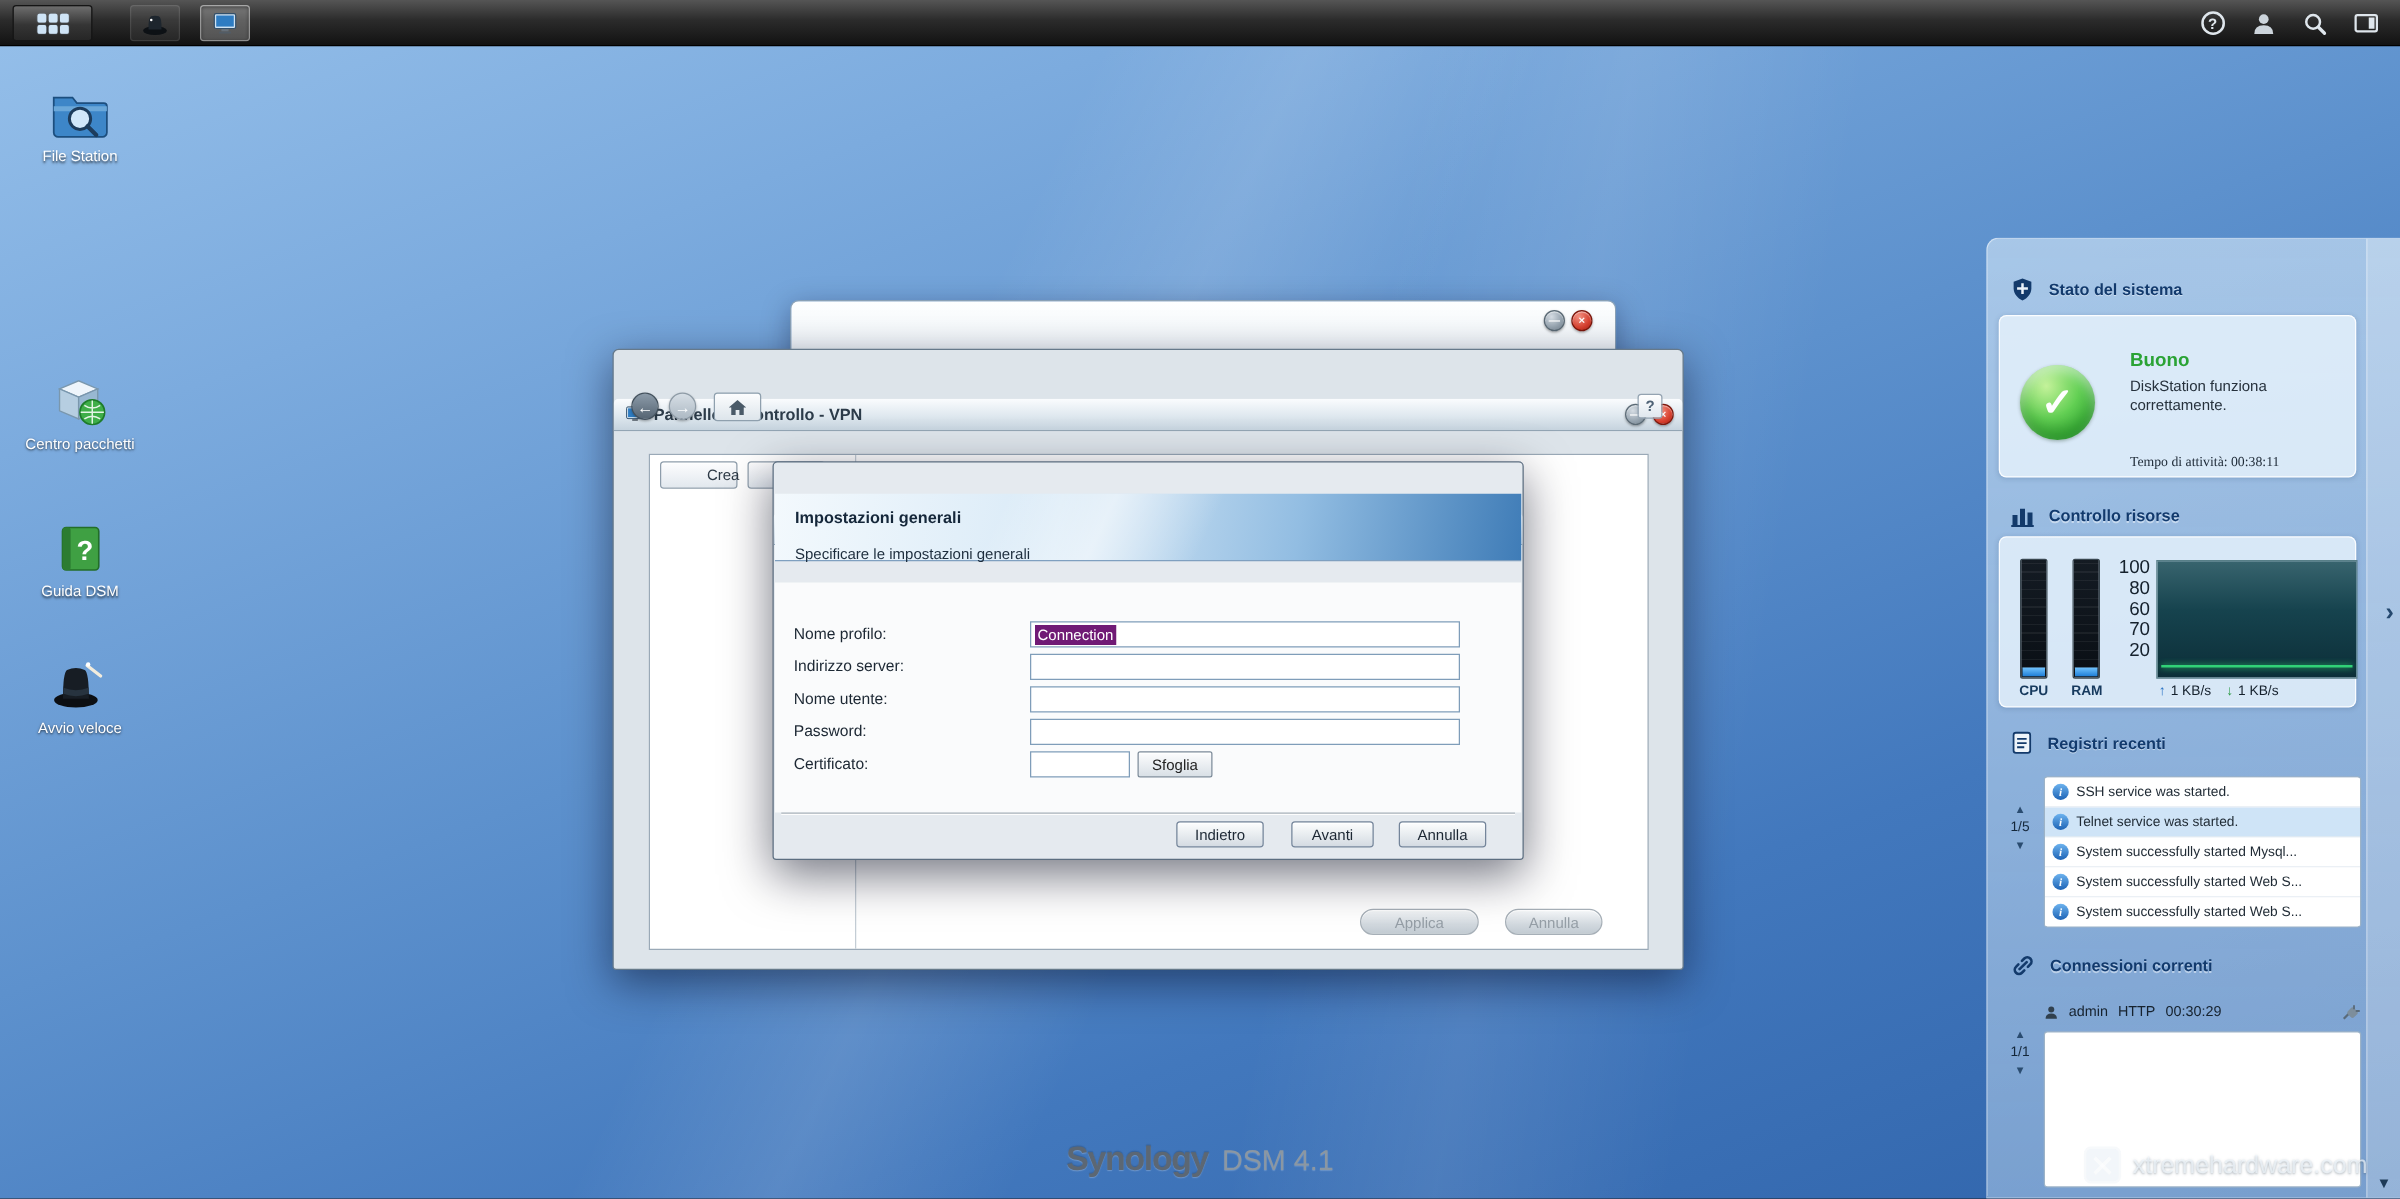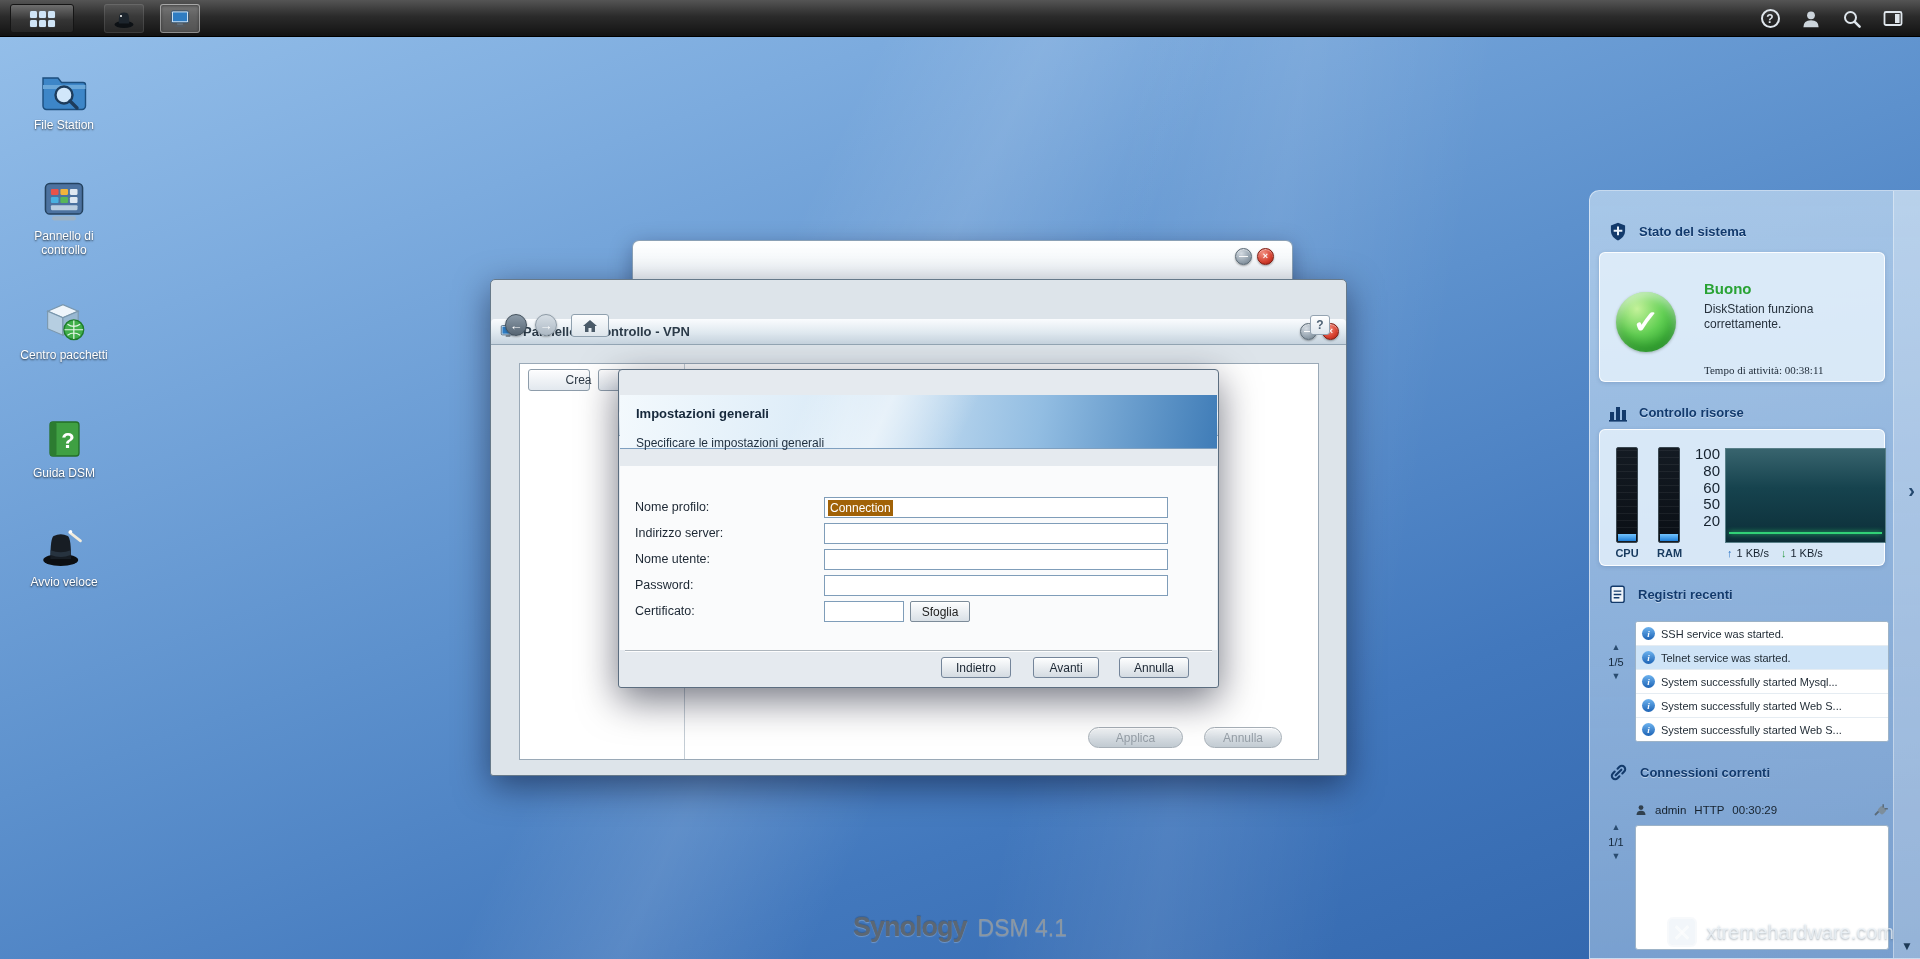--- a/index.html
+++ b/index.html
@@ -90,21 +90,21 @@
     background:
       linear-gradient(115deg, rgba(255,255,255,0) 30%, rgba(255,255,255,.55) 44%, rgba(255,255,255,0) 58%),
       linear-gradient(100deg,#f3f9fd 0%,#d9eaf7 38%,#92bde2 70%,#3f7cb7 100%);}
   .dlg-head .h{position:absolute;left:16px;top:11px;font-size:13px;font-weight:bold;color:#15273a;}
   .dlg-head .s{position:absolute;left:16px;top:41px;font-size:12px;color:#1d2d3d;}
   .dlg-form{position:absolute;left:1px;right:1px;top:96px;height:184px;background:#fafbfc;}
   .frow-label{position:absolute;left:16px;font-size:12.5px;color:#1c2733;}
   .input{position:absolute;left:205px;width:344px;height:21px;background:#fff;border:1px solid #7f9db9;
     font-size:12px;color:#111;display:flex;align-items:center;padding:0 3px;overflow:hidden;}
   .input.small{width:80px;}
-  .selhl{background:#a16207;color:#fff;padding:0 2px;line-height:16px;}
+  .selhl{background:#701a75;color:#fff;padding:0 2px;line-height:16px;}
   .sfoglia{position:absolute;left:291px;width:60px;height:21px;border:1px solid #7c8b99;border-radius:2px;font-size:12px;color:#222;
     background:linear-gradient(#fdfdfe,#d9e0e6);display:flex;align-items:center;justify-content:center;cursor:pointer;
     box-shadow:inset 0 1px 0 #fff;}
   .dlg-sep{position:absolute;left:6px;right:6px;top:280px;height:1px;background:#aeb6bd;box-shadow:0 1px 0 #fdfdfd;}
   .dbtn{position:absolute;top:287px;height:21px;border:1px solid #74859a;border-radius:3px;font-size:12px;color:#1c2733;
     background:linear-gradient(#fdfefe,#d4dbe2);display:flex;align-items:center;justify-content:center;cursor:pointer;
     box-shadow:inset 0 1px 0 #fff;}
   .dbtn.indietro{left:322px;width:70px;}
   .dbtn.avanti{left:414px;width:66px;}
   .dbtn.dannulla{left:500px;width:70px;}
@@ -238,38 +238,20 @@
       <svg width="50" height="44" viewBox="0 0 50 44">
         <path d="M4 9 h15 l3.5 4.5 H44 a2.5 2.5 0 0 1 2.5 2.5 v21 a3.5 3.5 0 0 1 -3.5 3.5 H7.5 A3.5 3.5 0 0 1 4 37 Z" fill="#3d86c8" stroke="#1c4e7e" stroke-width="1.4"></path>
         <path d="M4 16 h42.5 v4 H4 Z" fill="#6aa7d9"></path>
         <circle cx="25" cy="26" r="8.5" fill="rgba(225,242,255,.9)" stroke="#1d3c5c" stroke-width="2.4"></circle>
         <path d="M31 32 L38 39" stroke="#1d3c5c" stroke-width="3.4" stroke-linecap="round"></path>
       </svg>
     </span>
     <div class="lbl">File Station</div>
   </div>
 
-  <div class="dicon di2">
-    <span class="ic">
-      <svg width="48" height="44" viewBox="0 0 44 40">
-        <rect x="5" y="3" width="34" height="28" rx="4" fill="#4c72a0" stroke="#24425f" stroke-width="1.4"></rect>
-        <g>
-          <rect x="10" y="8" width="7" height="5.5" rx="1" fill="#e8524a"></rect>
-            <rect x="18.7" y="8" width="7" height="5.5" rx="1" fill="#f3b43c"></rect>
-            <rect x="27.4" y="8" width="7" height="5.5" rx="1" fill="#dfe8f2"></rect>
-          <rect x="10" y="15.5" width="7" height="5.5" rx="1" fill="#49b0e0"></rect>
-            <rect x="18.7" y="15.5" width="7" height="5.5" rx="1" fill="#57b65a"></rect>
-            <rect x="27.4" y="15.5" width="7" height="5.5" rx="1" fill="#dfe8f2"></rect>
-          <rect x="10" y="23" width="24.4" height="4.5" rx="1" fill="#b9cde0"></rect>
-        </g>
-        <rect x="11" y="33" width="22" height="4" rx="2" fill="#9cb2c6"></rect>
-      </svg>
-    </span>
-    <div class="lbl">Pannello di controllo</div>
-  </div>
 
   <div class="dicon di3">
     <span class="ic">
       <svg width="48" height="44" viewBox="0 0 44 40">
         <path d="M7 11 L21 5 L35 11 L21 17 Z" fill="#eef5fb" stroke="#7a97ad"></path>
         <path d="M7 11 V27 L21 33 V17 Z" fill="#b6cee1" stroke="#7a97ad"></path>
         <path d="M35 11 V27 L21 33 V17 Z" fill="#98b8d2" stroke="#7a97ad"></path>
         <circle cx="31" cy="28" r="9" fill="#3fae49" stroke="#1e7c2a" stroke-width="1.3"></circle>
         <path d="M22.5 28 h17 M31 19.5 v17 M25.2 23 q5.8 4 11.6 0 M25.2 33 q5.8 -4 11.6 0" stroke="#e4f5e6" fill="none" stroke-width="1.1"></path>
       </svg>
@@ -417,21 +399,21 @@
           <div class="gfill"></div>
         </div>
       <div class="gauge ram">
           <div class="gfill"></div>
         </div>
       <span class="glabel cpu">CPU</span>
       <span class="glabel ram">RAM</span>
       <span class="scl s1">100</span>
       <span class="scl s2">80</span>
       <span class="scl s3">60</span>
-      <span class="scl s4">50</span>
+      <span class="scl s4">70</span>
       <span class="scl s5">20</span>
       <div class="chart">
           <div class="line"></div>
         </div>
       <div class="net">
         <span class="u">↑</span>
         <span>1 KB/s</span>
         <span class="d">↓</span>
         <span>1 KB/s</span>
       </div>

